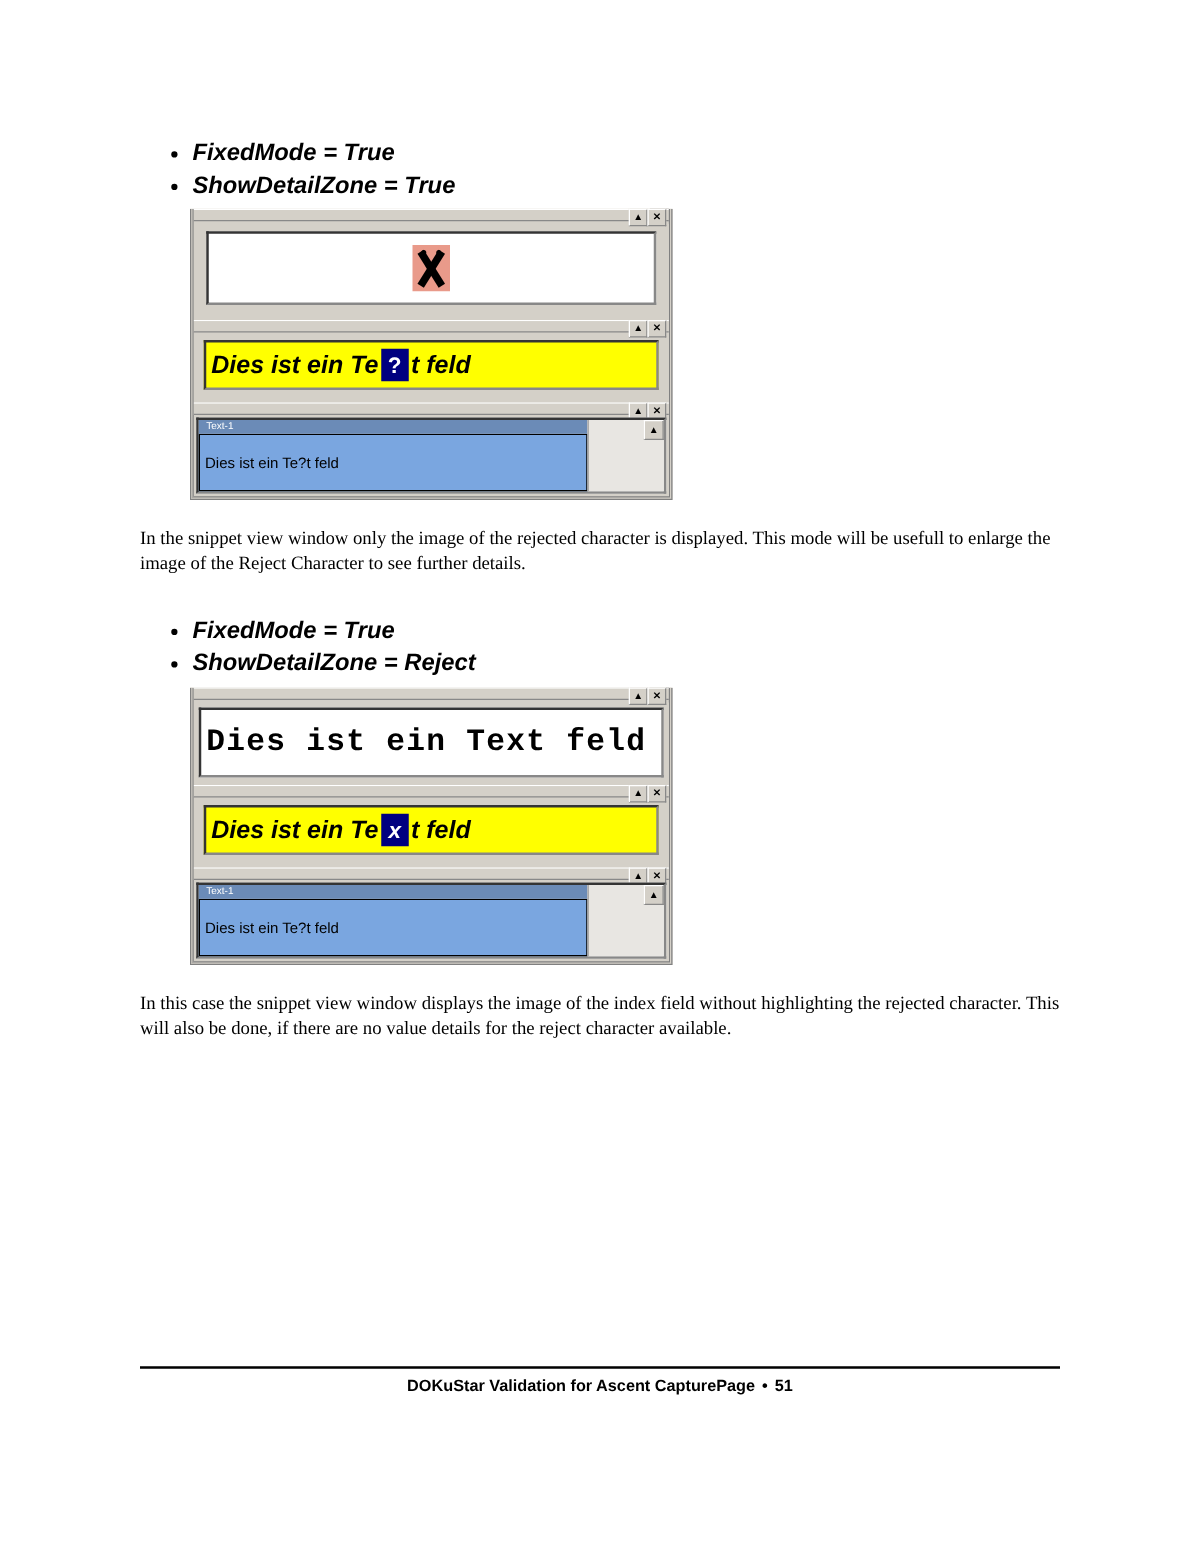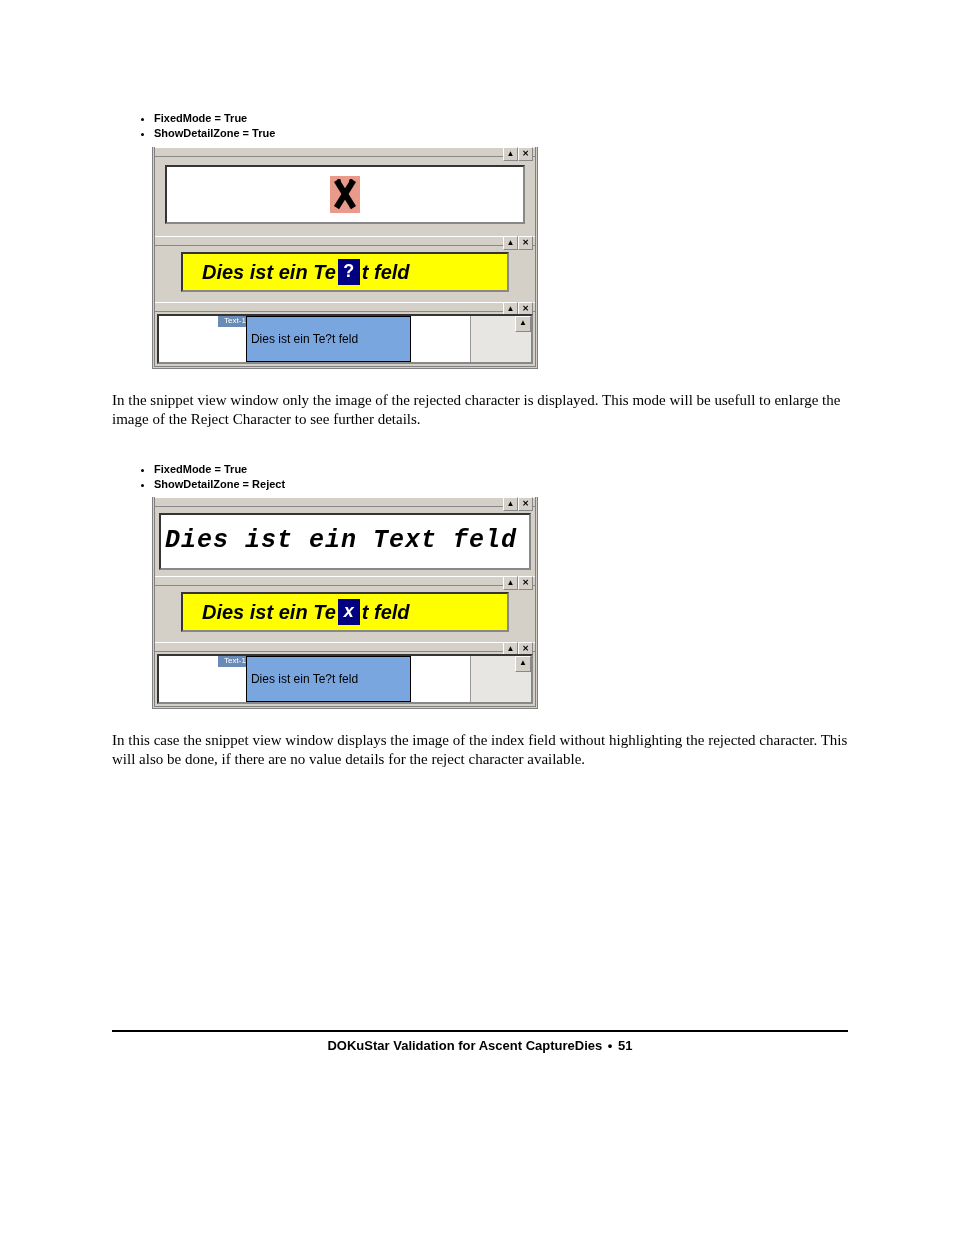--- a/index.html
+++ b/index.html
@@ -18,21 +18,22 @@
   }
   .para {
     margin: 0 0 32px 0;
   }
   .bullets {
     list-style: disc;
     padding-left: 42px;
     margin: 0 0 6px 0;
     font-family: Arial, Helvetica, sans-serif;
     font-weight: bold;
-    font-size: 11px;
+    font-size: 19px;
+    font-style: italic;
   }
   .bullets li { margin: 1px 0; }
 
   
   .gui {
     width: 380px;
     margin: 0 0 22px 40px;
     border-left: 3px double #808080;
     border-right: 3px double #808080;
     border-bottom: 3px double #808080;
@@ -120,22 +121,22 @@
   .glyph-x-dots::before{ left:4px; top:0px; }
   .glyph-x-dots::after{ right:4px; top:0px; }
 
   
   .yellow-line {
     background: #ffff00;
     border: 2px inset #888;
     height: 36px;
     display: flex;
     align-items: center;
-    padding: 0 19px;
-    margin: 0 18px;
+    padding: 0 4px;
+    margin: 0 0;
     font-family: Tahoma, Arial, sans-serif;
     font-weight: bold;
     font-style: italic;
     font-size: 20px;
     color: #000;
     white-space: nowrap;
   }
   .yellow-line .reject-inline {
     display: inline-flex;
     background: #000080;
@@ -163,22 +164,21 @@
     background: #6b8bb7;
     color:#fff;
     font-size: 8px;
     position: relative;
     overflow: hidden;
     padding-left: 6px;
   }
   .edit-left {
     flex: 1;
     display: flex;
-    flex-direction: row;
-    justify-content: center;
+    flex-direction: column;
   }
   .blue-input {
     background: #7aa6e0;
     border: 1px solid #000;
     font-size: 12px;
     padding: 15px 4px;
     font-family: Tahoma, Arial, sans-serif;
     color: #000;
     margin: 0;
   }
@@ -204,21 +204,20 @@
   .plain-ocr {
     border: 2px inset #888;
     background: #fff;
     margin: 2px;
     padding: 10px 4px;
     font-family: "Courier New", monospace;
     font-size: 25px;
     font-weight: bold;
     letter-spacing: 1px;
     white-space: nowrap;
-    font-style: italic;
   }
 
   
   .footer {
     border-top: 2px solid #000;
     margin-top: 260px;
     padding-top: 6px;
     display: flex;
     justify-content: center;
     font-family: Arial, Helvetica, sans-serif;
@@ -347,19 +346,19 @@
         </div>
       </div>
     </div>
   </div>
 
   <p class="para">In this case the snippet view window displays the image of the index field without highlighting the rejected character. This will also be done, if there are no value details for the reject character available.</p>
 
   <div class="footer">
     <span>DOKuStar Validation for Ascent Capture</span>
     <span>
-      <span>Dies</span>
+      <span>Page</span>
       <span class="dot">•</span>
       <span>51</span>
     </span>
   </div>
 
 </div>
 
 </body></html>

